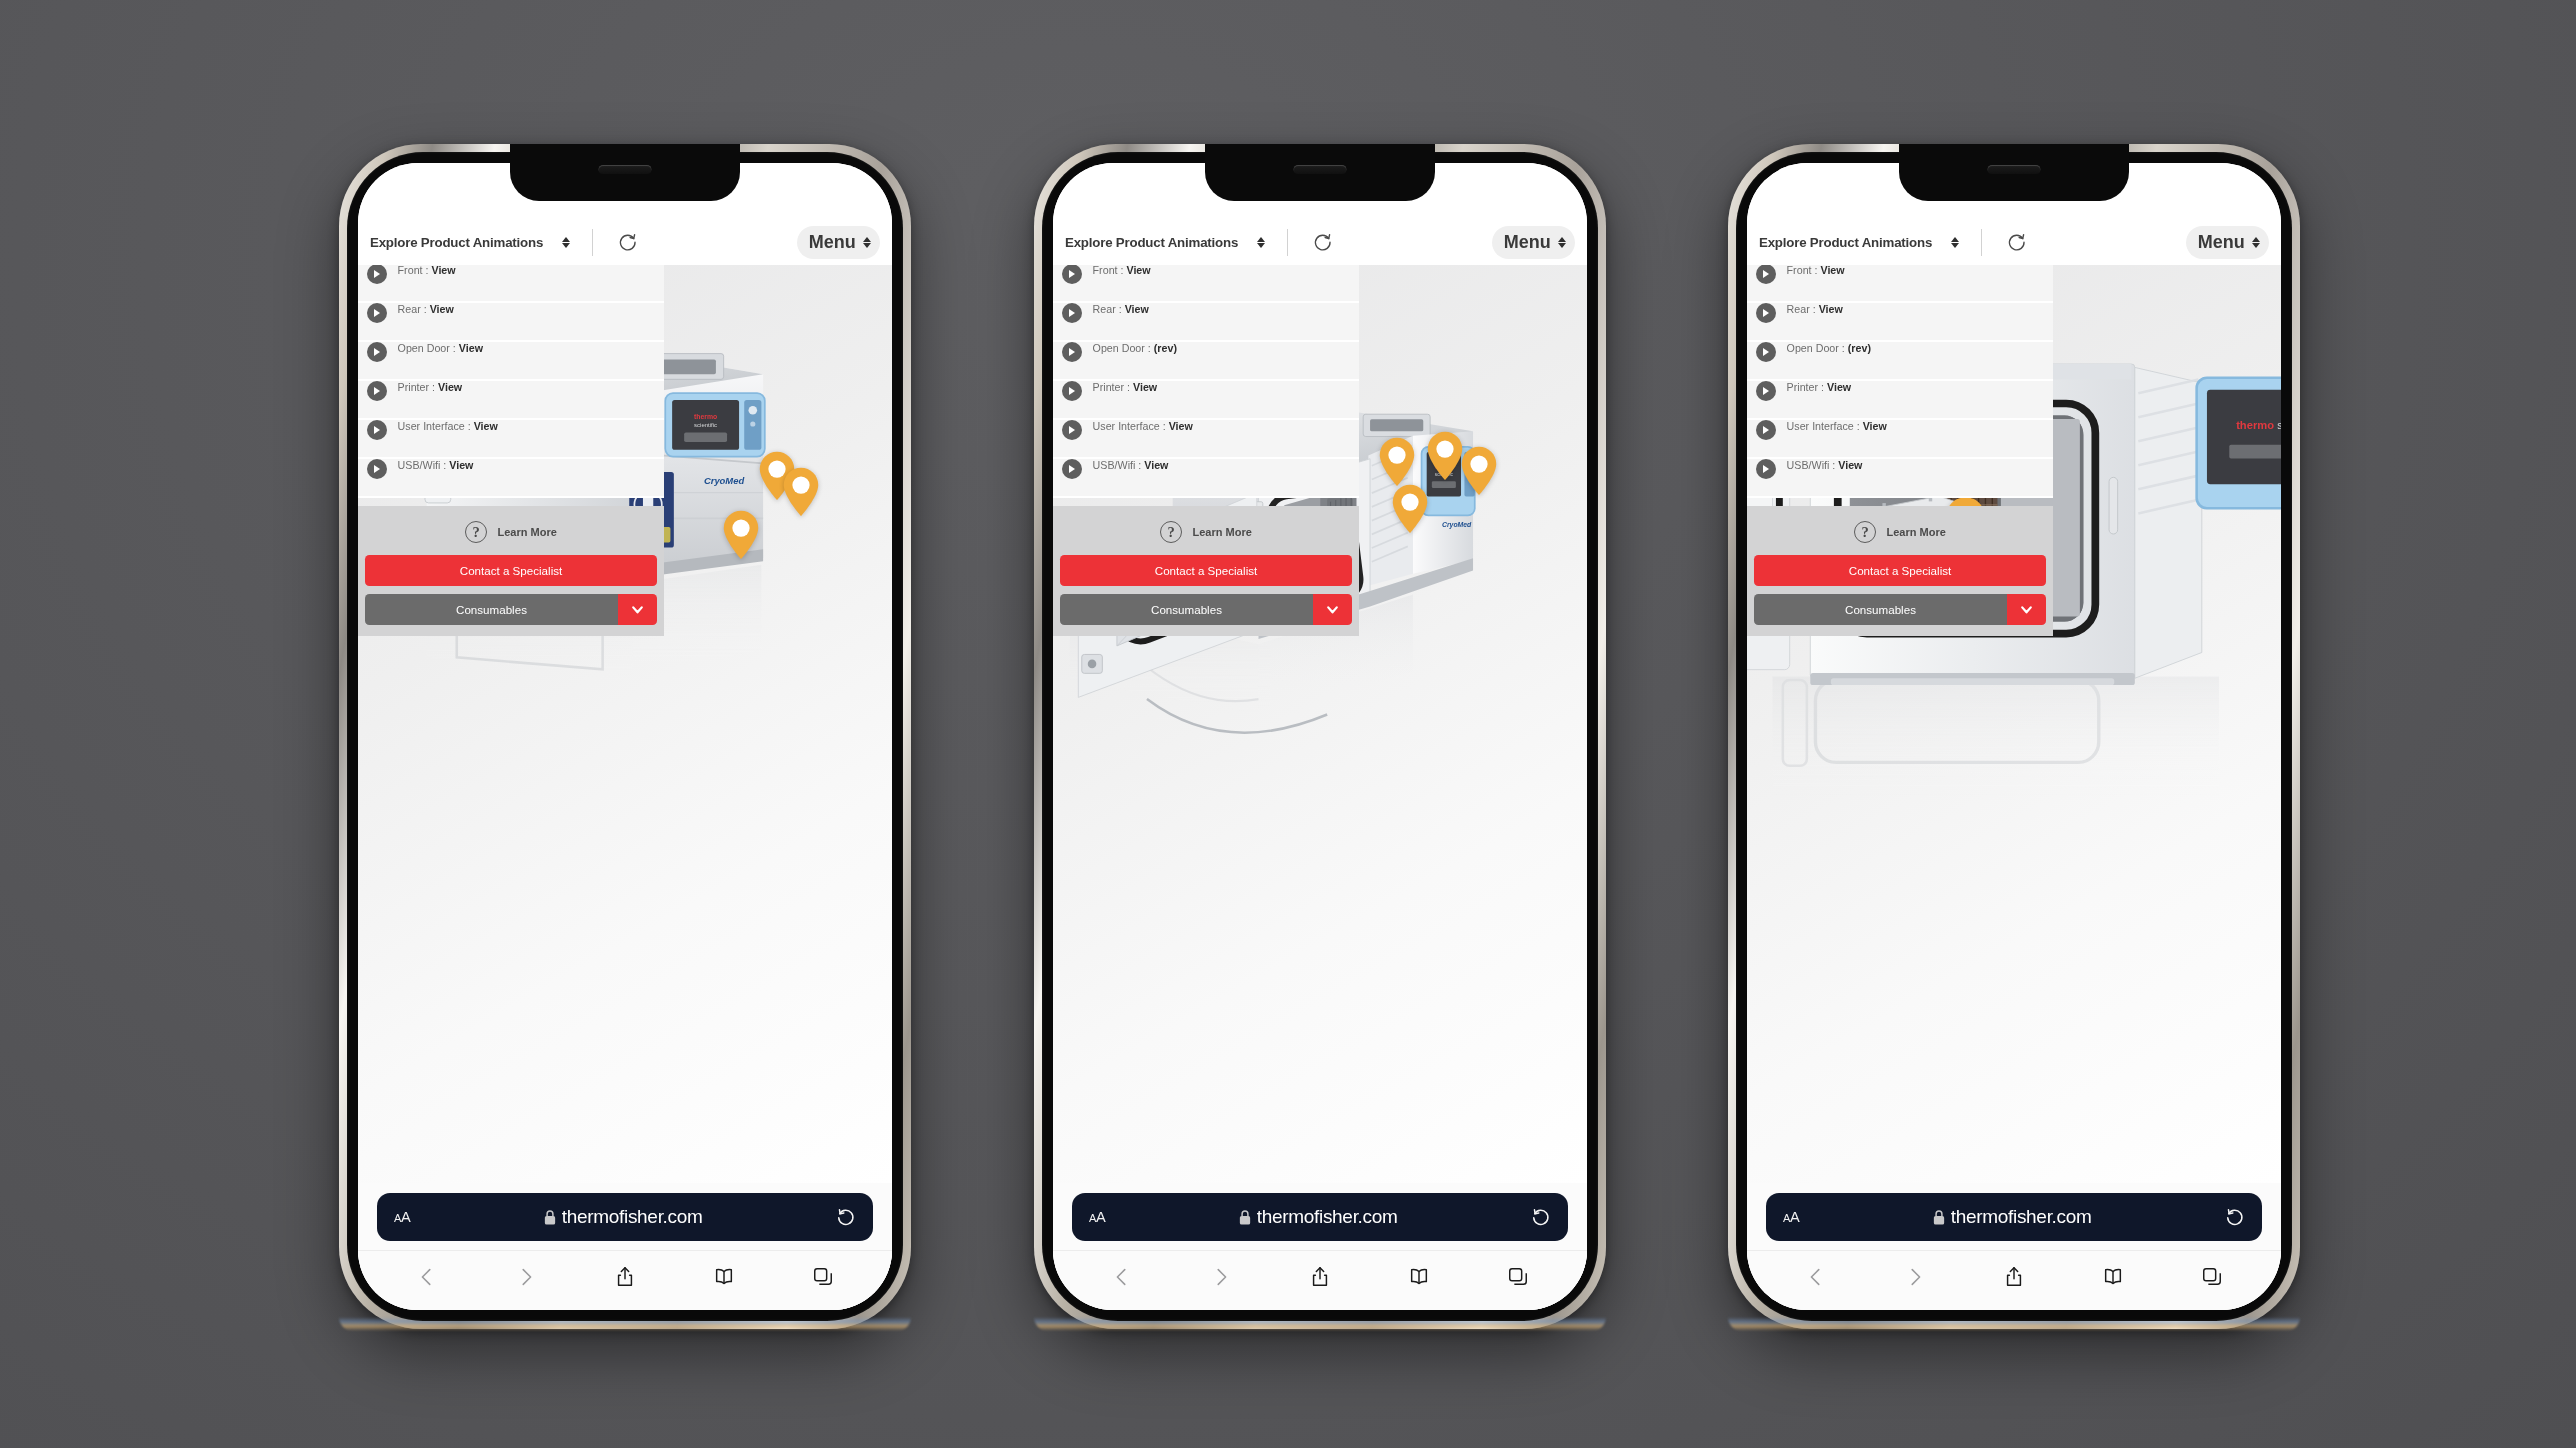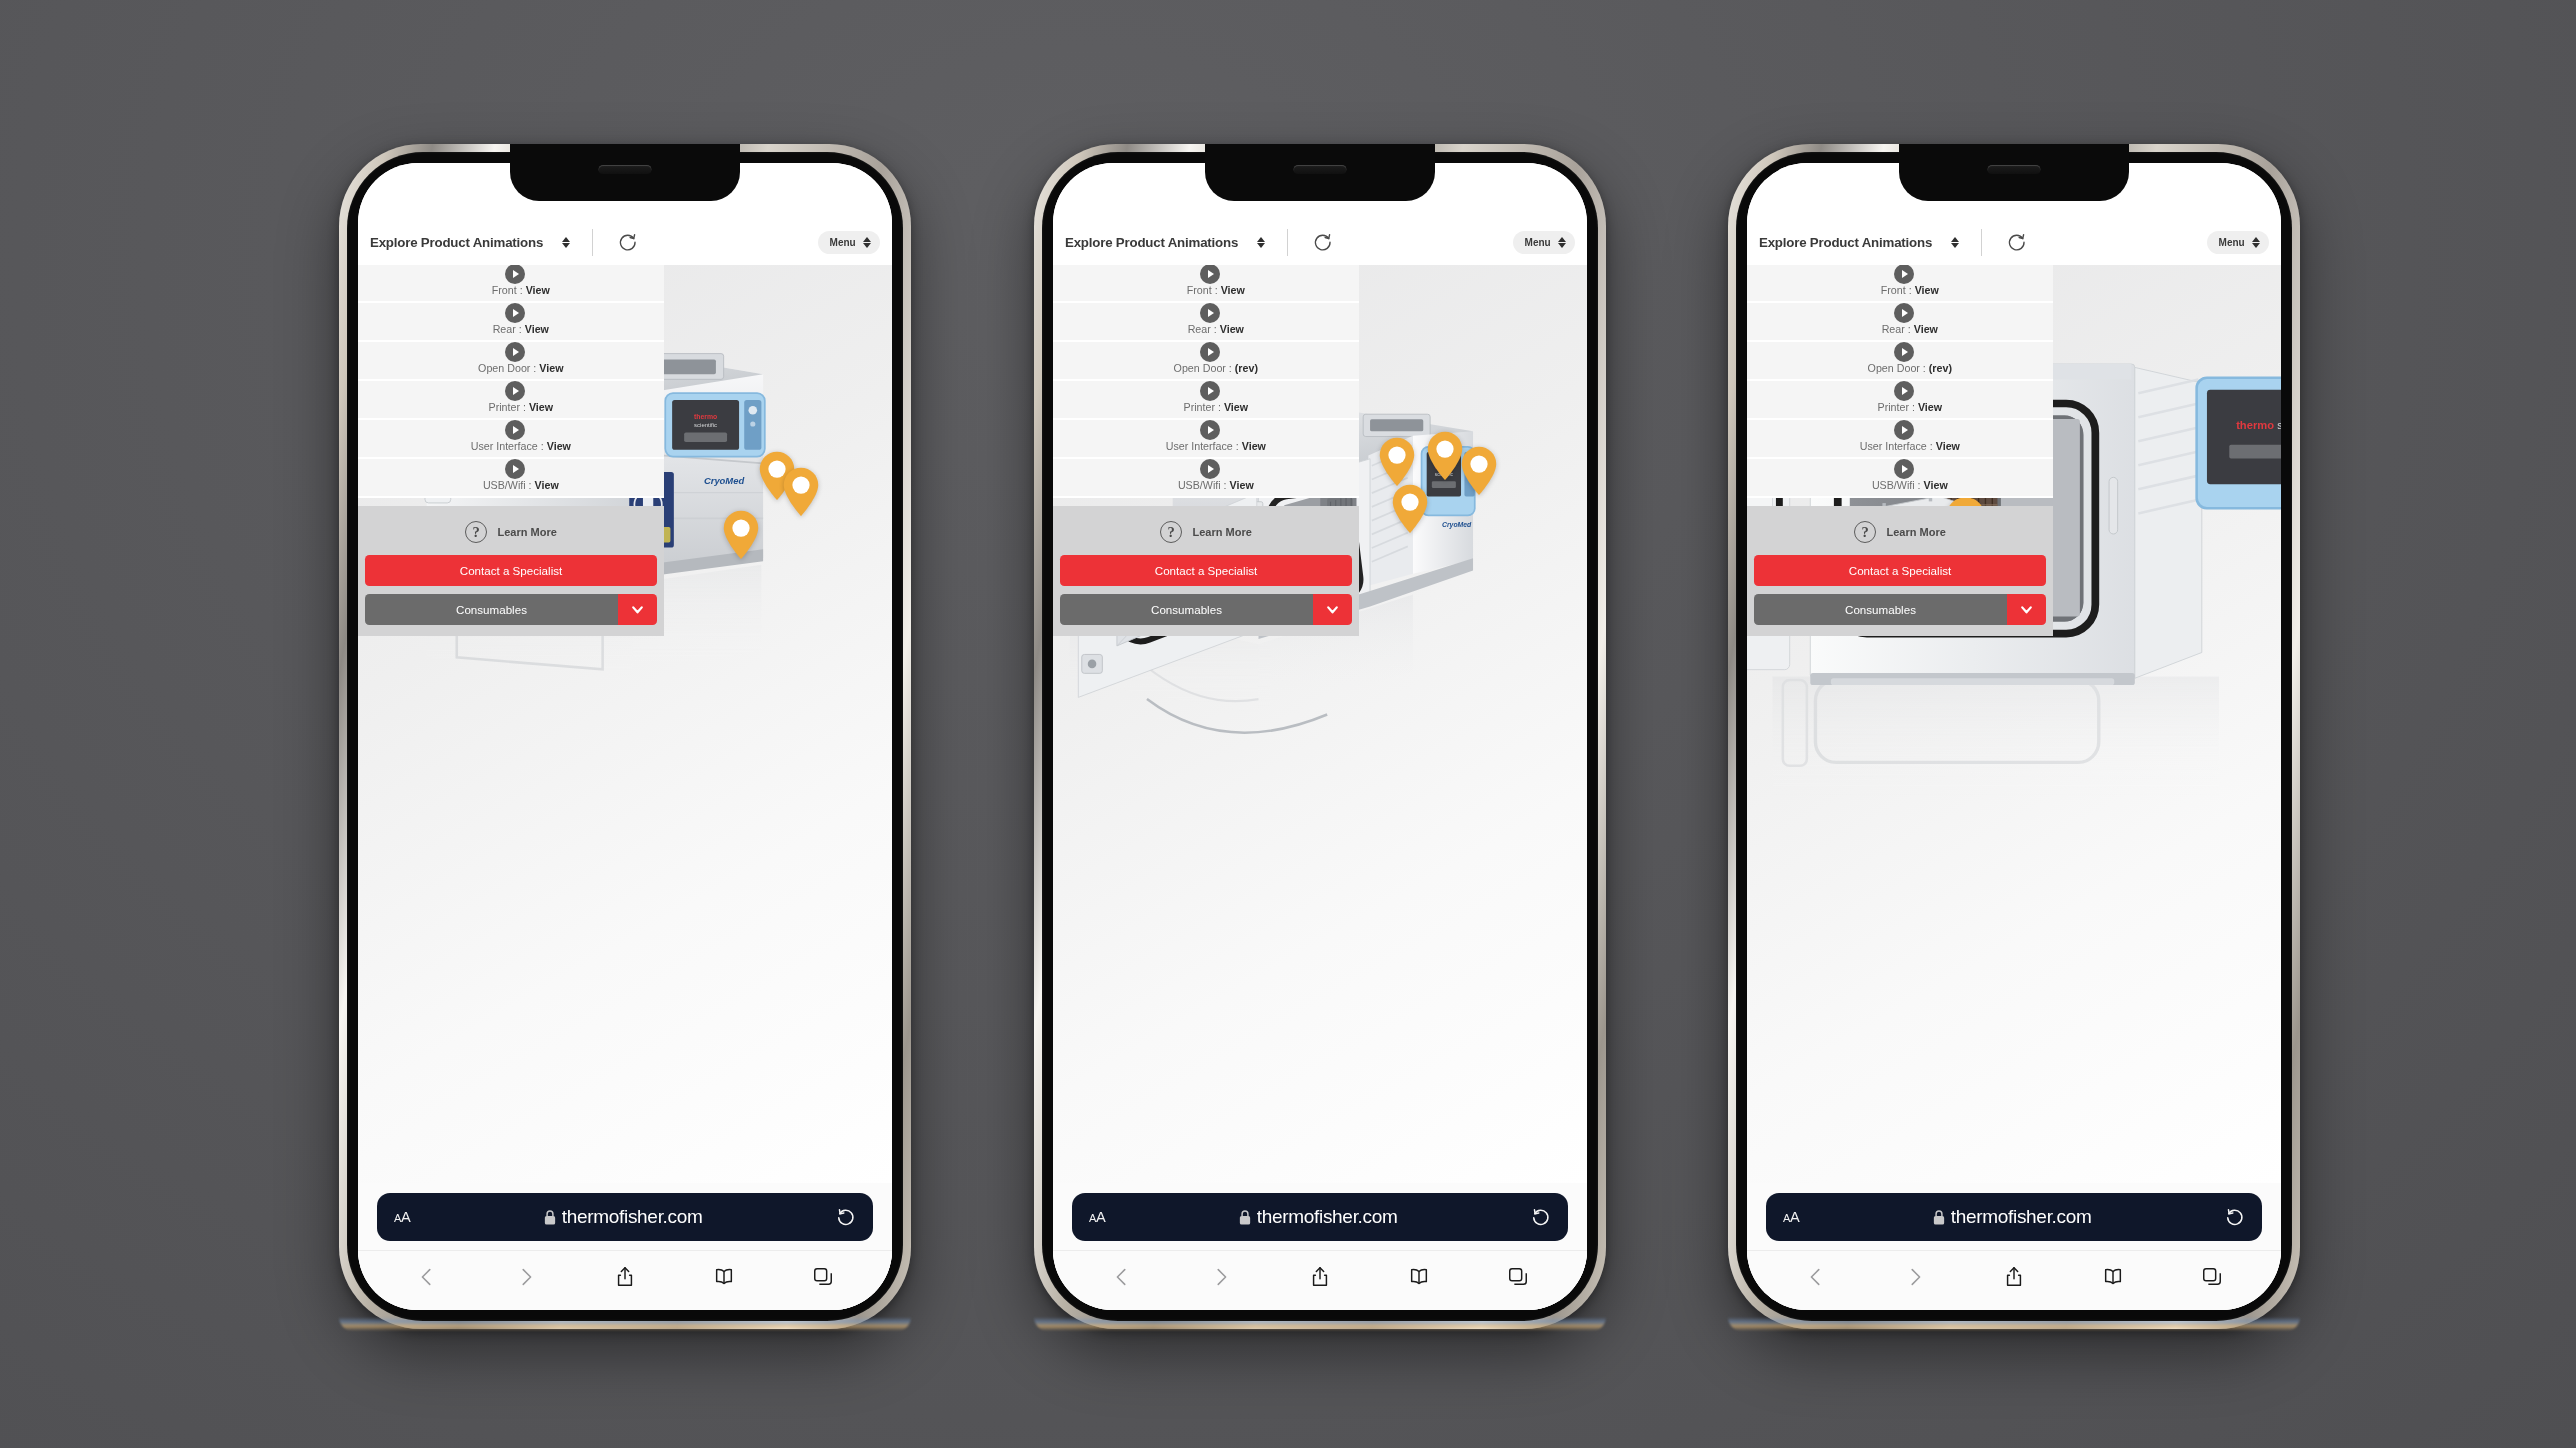--- a/index.html
+++ b/index.html
@@ -90,31 +90,30 @@
   .stepper .up { border-bottom: 5.2px solid #2f2f2f; margin-bottom: 1.7px; }
   .stepper .dn { border-top: 5.2px solid #2f2f2f; }
   .divider-v { width: 0.9px; height: 27.5px; background: #d2d2d2; margin: 0 12px 0 10.3px; }
   .reload-ico { width: 20.6px; height: 20.6px; color: #4a4a4a; }
   .menu-wrap {
     margin-left: auto; margin-right: 12px;
     display: flex; align-items: center;
     padding: 6px 9.4px 6px 12px;
     background: #efefef; border-radius: 22px;
   }
-  .menu-label { font-size: 10px; font-weight: bold; color: #3a3a3a; }
+  .menu-label { font-size: 18px; font-weight: bold; color: #3a3a3a; }
 
   
   .anim-list { position: absolute; top: 101px; left: 0; width: 306px; z-index: 18; }
   .anim-row {
-    display: flex; align-items: center;
+    display: flex; 
     height: 39px;
     background: #f5f5f5;
     border-bottom: 2.6px solid #ffffff;
     padding-left: 8.6px;
-    flex-direction: column;
   }
   .play-ico {
     width: 20px; height: 20px; border-radius: 50%;
     background: #5e5e5e; flex: 0 0 auto;
     position: relative;
   }
   .play-ico::after {
     content:""; position:absolute; top:50%; left:52%;
     transform: translate(-50%,-50%);
     border-left: 6.9px solid #fff;

